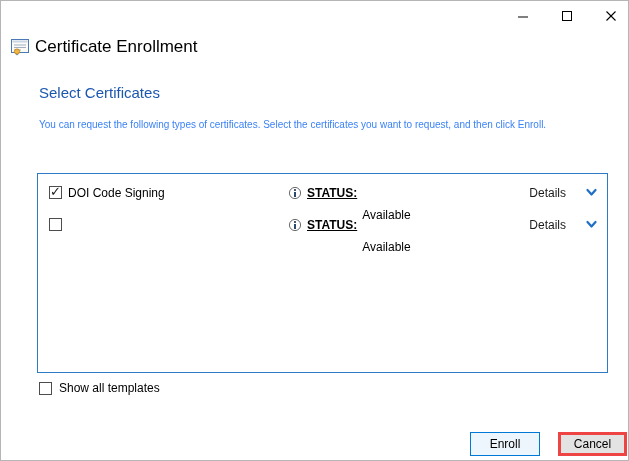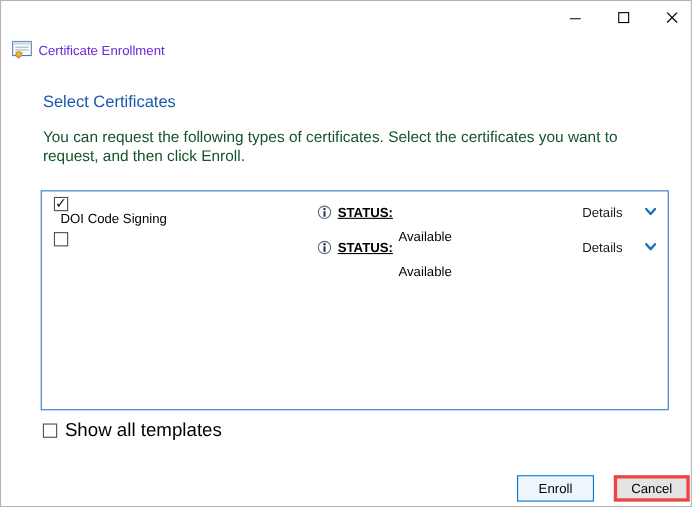--- a/index.html
+++ b/index.html
@@ -21,51 +21,50 @@
   .win-btn {
     width: 18px; height: 18px;
     display: flex; align-items: center; justify-content: center;
     cursor: default;
   }
 
   .app-header {
     position: absolute; top: 36px; left: 10px;
     display: flex; align-items: center; gap: 6px;
   }
-  .app-title { font-size: 12px; color: #6d28d9; }
+  .app-title { font-size: 17px; color: #000000; }
 
   
   .page-heading {
     position: absolute; top: 83px; left: 38px;
     font-size: 15px; color: #1b57b0; font-weight: 400;
   }
   .page-desc {
     position: absolute; top: 115px; left: 38px;
-    width: 565px; font-size: 14px; line-height: 17px; color: #14532d;
+    width: 565px; font-size: 10px; line-height: 17px; color: #3b82f6;
   }
 
   
   .policy-panel {
     position: absolute; left: 36px; top: 172px;
     width: 571px; height: 200px;
     border: 1px solid #2e7ac4;
     background: #ffffff;
   }
   .panel-header {
     height: 23px; line-height: 22px;
     padding-left: 11px;
     font-size: 12px; font-weight: bold;
     border-bottom: 1px solid #000000;
   }
   .policy-row {
     position: relative;
     height: 27px; margin-top: 5px;
-    display: flex; align-items: flex-start;
+    display: flex; align-items: center;
     padding-left: 11px;
-    flex-direction: column;
   }
   .row-name { font-size: 12px; margin-left: 6px; }
 
   .status-group {
     position: absolute; left: 250px; top: 0;
     height: 100%; display: flex; align-items: center; gap: 5px;
   }
   .status-label { font-size: 12px; font-weight: bold; text-decoration: underline; }
   .status-value { font-size: 12px; margin-top: 44px; }
 
@@ -88,21 +87,21 @@
   .checkbox.checked::after {
     content: "✓";
     position: absolute; left: 0px; top: -3px;
     font-size: 13px; color: #1a1a1a;
   }
 
   .show-all {
     position: absolute; left: 38px; top: 380px;
     display: flex; align-items: center; gap: 7px;
   }
-  .show-all-label { font-size: 17px; }
+  .show-all-label { font-size: 12px; }
 
   
   .btn {
     position: absolute; top: 431px;
     height: 24px; font-size: 12px;
     display: flex; align-items: center; justify-content: center;
     font-family: "Liberation Sans", sans-serif;
     cursor: default;
     text-align: center;
   }

